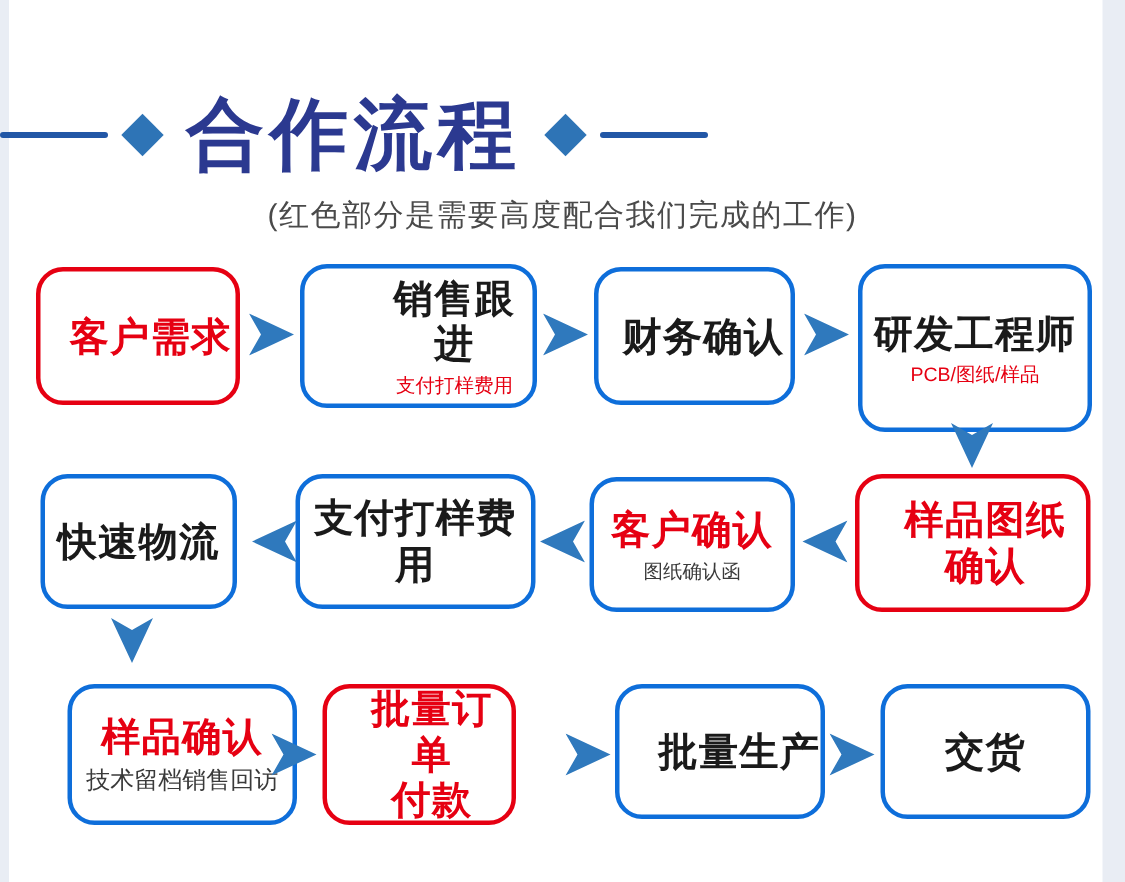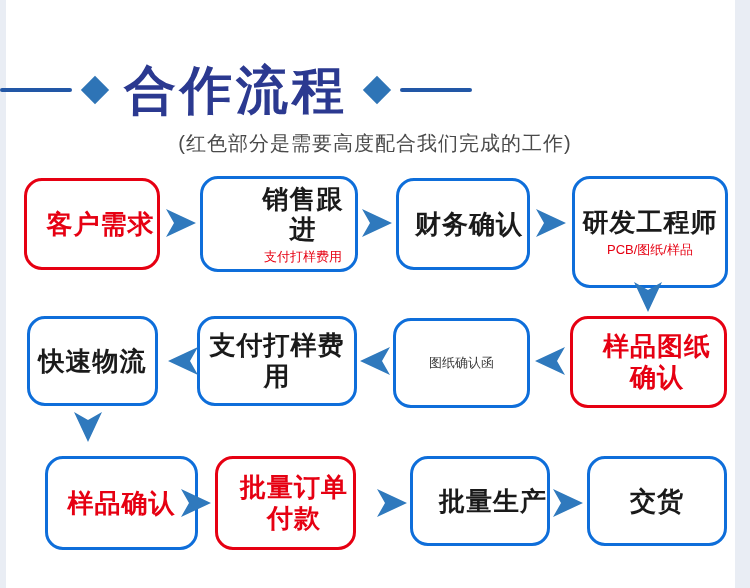--- a/index.html
+++ b/index.html
@@ -45,21 +45,21 @@
   .b1 {left:24px; top:178px;width:136px;height:92px;}
   .b2 {left:200px;top:176px;width:158px;height:96px;padding-left:48px;}
   .b3 {left:396px;top:178px;width:134px;height:92px;padding-left:12px;}
   .b4 {left:572px;top:176px;width:156px;height:112px;}
   .b5 {left:570px;top:316px;width:157px;height:92px;}
   .b6 {left:393px;top:318px;width:137px;height:90px;}
   .b7 {left:197px;top:316px;width:160px;height:90px;}
   .b8 {left:27px; top:316px;width:131px;height:90px;}
   .b9 {left:25px; top:456px;width:153px;height:94px;margin-left:20px;}
   .b9 .sub{font-size:16px;}
-  .b10{left:215px;top:456px;width:141px;height:94px;}
+  .b10{left:215px;top:456px;width:129px;height:94px;}
   .b11{left:410px;top:456px;width:140px;height:90px;align-items:flex-end;}
   .b12{left:587px;top:456px;width:140px;height:90px;}
   
   .arrow{position:absolute;width:32px;height:28px;}
   .arrow svg{display:block;width:100%;height:100%;}
   .arrow.down{transform:rotate(90deg);}
   .arrow.left{transform:rotate(180deg);}
   .a1 {left:165px;top:209px;}
   .a2 {left:361px;top:209px;}
   .a3 {left:535px;top:209px;}
@@ -99,31 +99,33 @@
 <div class="box b4">
   <span class="title">研发工程师</span>
   <span class="sub red-text">PCB/图纸/样品</span>
 </div>
 
 <div class="box red b5">
   <span class="title red-text">样品图纸
 确认</span>
 </div>
 <div class="box b6">
+  <span class="title red-text">客户确认</span>
   <span class="sub gray-text">图纸确认函</span>
 </div>
 <div class="box b7">
   <span class="title">支付打样费用</span>
 </div>
 <div class="box b8">
   <span class="title">快速物流</span>
 </div>
 
 <div class="box b9">
   <span class="title red-text">样品确认</span>
+  <span class="sub gray-text">技术留档销售回访</span>
 </div>
 <div class="box red b10">
   <span class="title red-text">批量订单
 付款</span>
 </div>
 <div class="box b11">
   <span class="title">批量生产</span>
 </div>
 <div class="box b12">
   <span class="title">交货</span>

